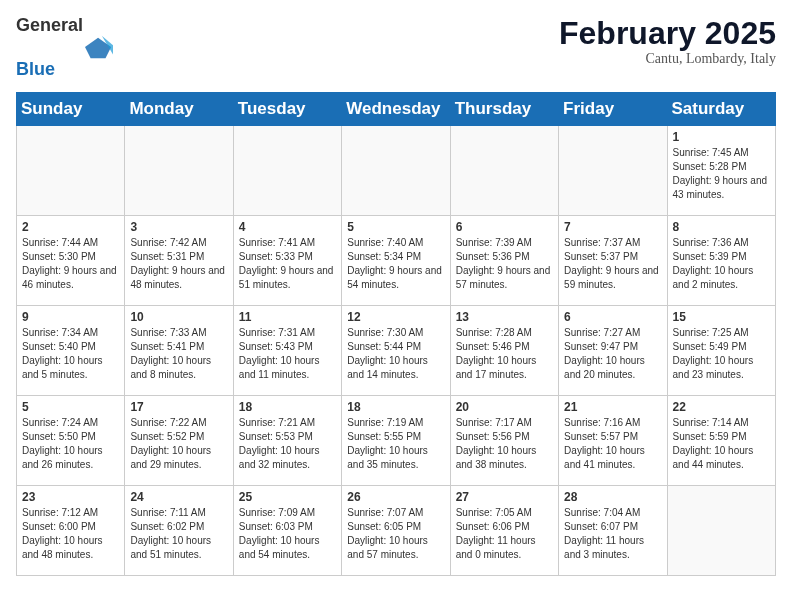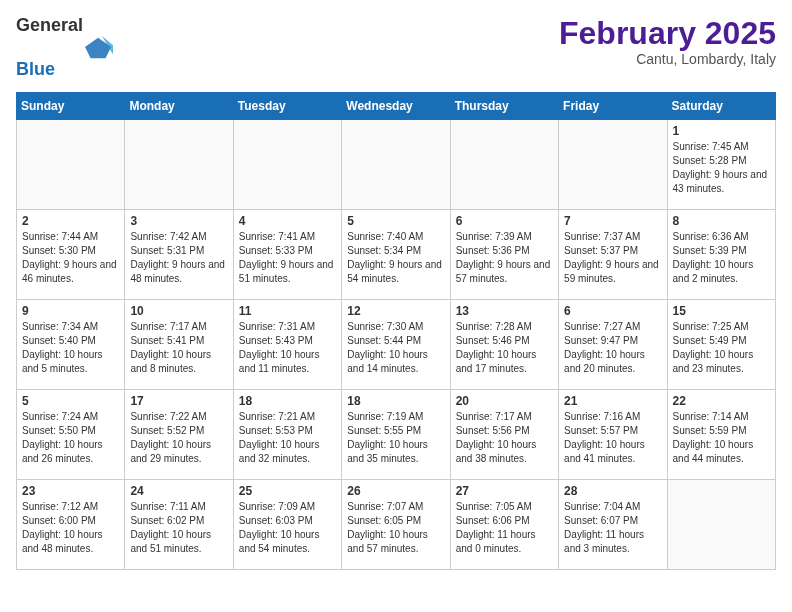--- a/index.html
+++ b/index.html
@@ -29,36 +29,37 @@
       width: 28px;
       height: 28px;
       margin-left: 2px;
     }
     .title-block {
       text-align: right;
     }
     .month-title {
       font-size: 32px;
       font-weight: bold;
-      color: #4c1d95;
+      color: #0f172a;
       line-height: 1.1;
     }
     .subtitle {
       font-size: 14px;
       color: #555;
+      font-family: Liberation Serif, serif;
     }
     .calendar {
       width: 100%;
       border-collapse: collapse;
       border: 1px solid #ccc;
     }
     .calendar th {
       background-color: #1a6eb5;
       color: #fff;
-      font-size: 12px;
+      font-size: 17px;
       font-weight: bold;
       padding: 6px 4px;
       text-align: left;
       border: 1px solid #1a6eb5;
     }
     .calendar td {
       vertical-align: top;
       padding: 4px 5px;
       border: 1px solid #ccc;
       width: calc(100% / 7);
@@ -164,35 +165,35 @@
 Daylight: 9 hours and 57 minutes.</div>
         </td>
         <td>
           <span class="day-number">7</span>
           <div class="day-info">Sunrise: 7:37 AM
 Sunset: 5:37 PM
 Daylight: 9 hours and 59 minutes.</div>
         </td>
         <td>
           <span class="day-number">8</span>
-          <div class="day-info">Sunrise: 6:36 AM
+          <div class="day-info">Sunrise: 7:36 AM
 Sunset: 5:39 PM
 Daylight: 10 hours and 2 minutes.</div>
         </td>
       </tr>
       <tr class="week-row">
         <td>
           <span class="day-number">9</span>
           <div class="day-info">Sunrise: 7:34 AM
 Sunset: 5:40 PM
 Daylight: 10 hours and 5 minutes.</div>
         </td>
         <td>
           <span class="day-number">10</span>
-          <div class="day-info">Sunrise: 7:17 AM
+          <div class="day-info">Sunrise: 7:33 AM
 Sunset: 5:41 PM
 Daylight: 10 hours and 8 minutes.</div>
         </td>
         <td>
           <span class="day-number">11</span>
           <div class="day-info">Sunrise: 7:31 AM
 Sunset: 5:43 PM
 Daylight: 10 hours and 11 minutes.</div>
         </td>
         <td>

